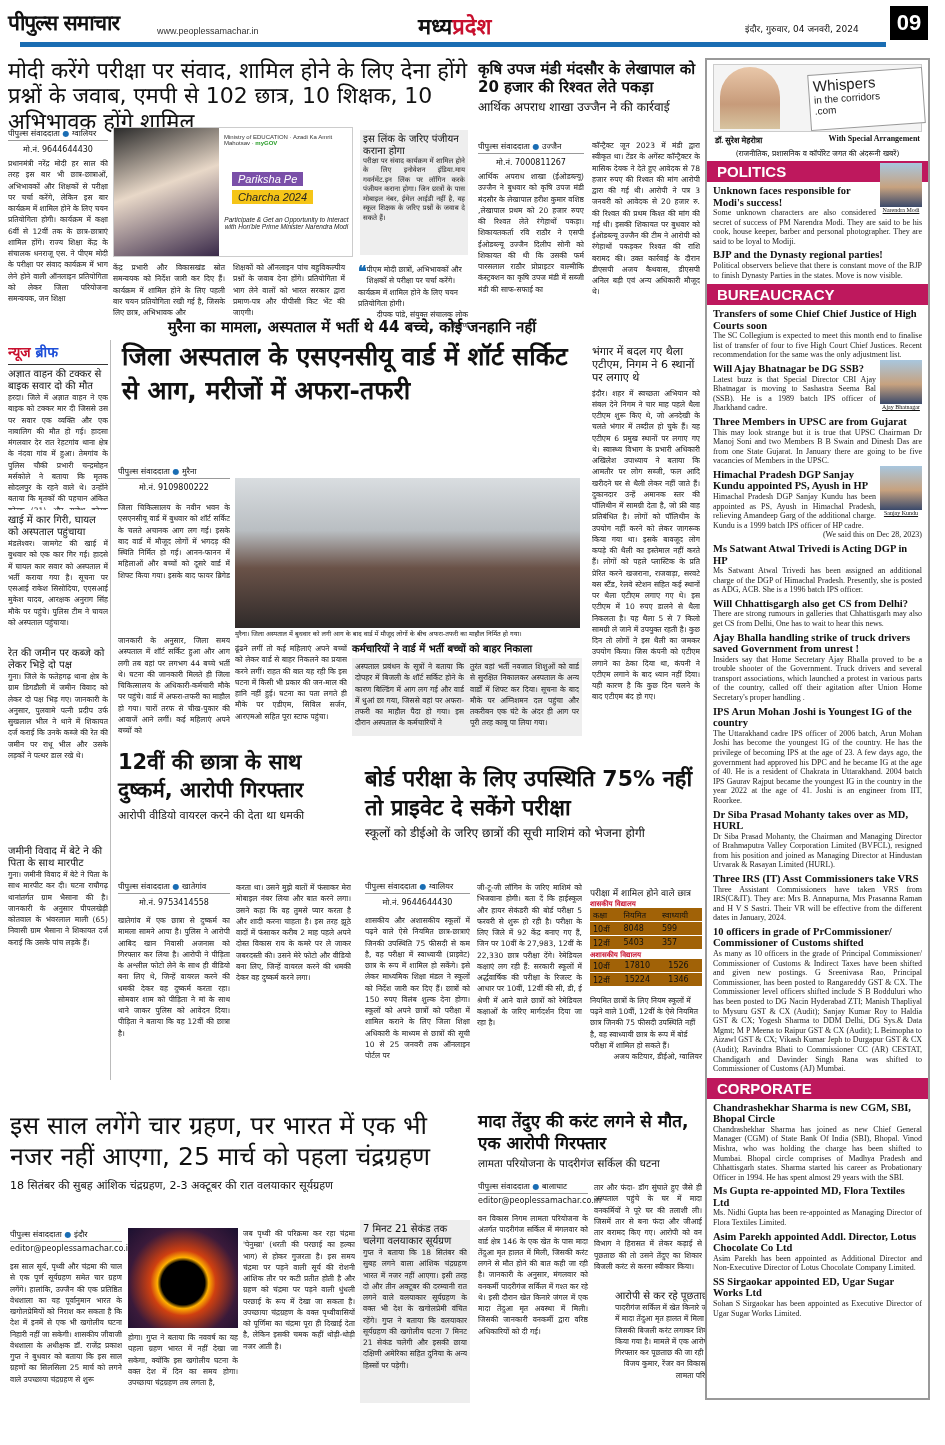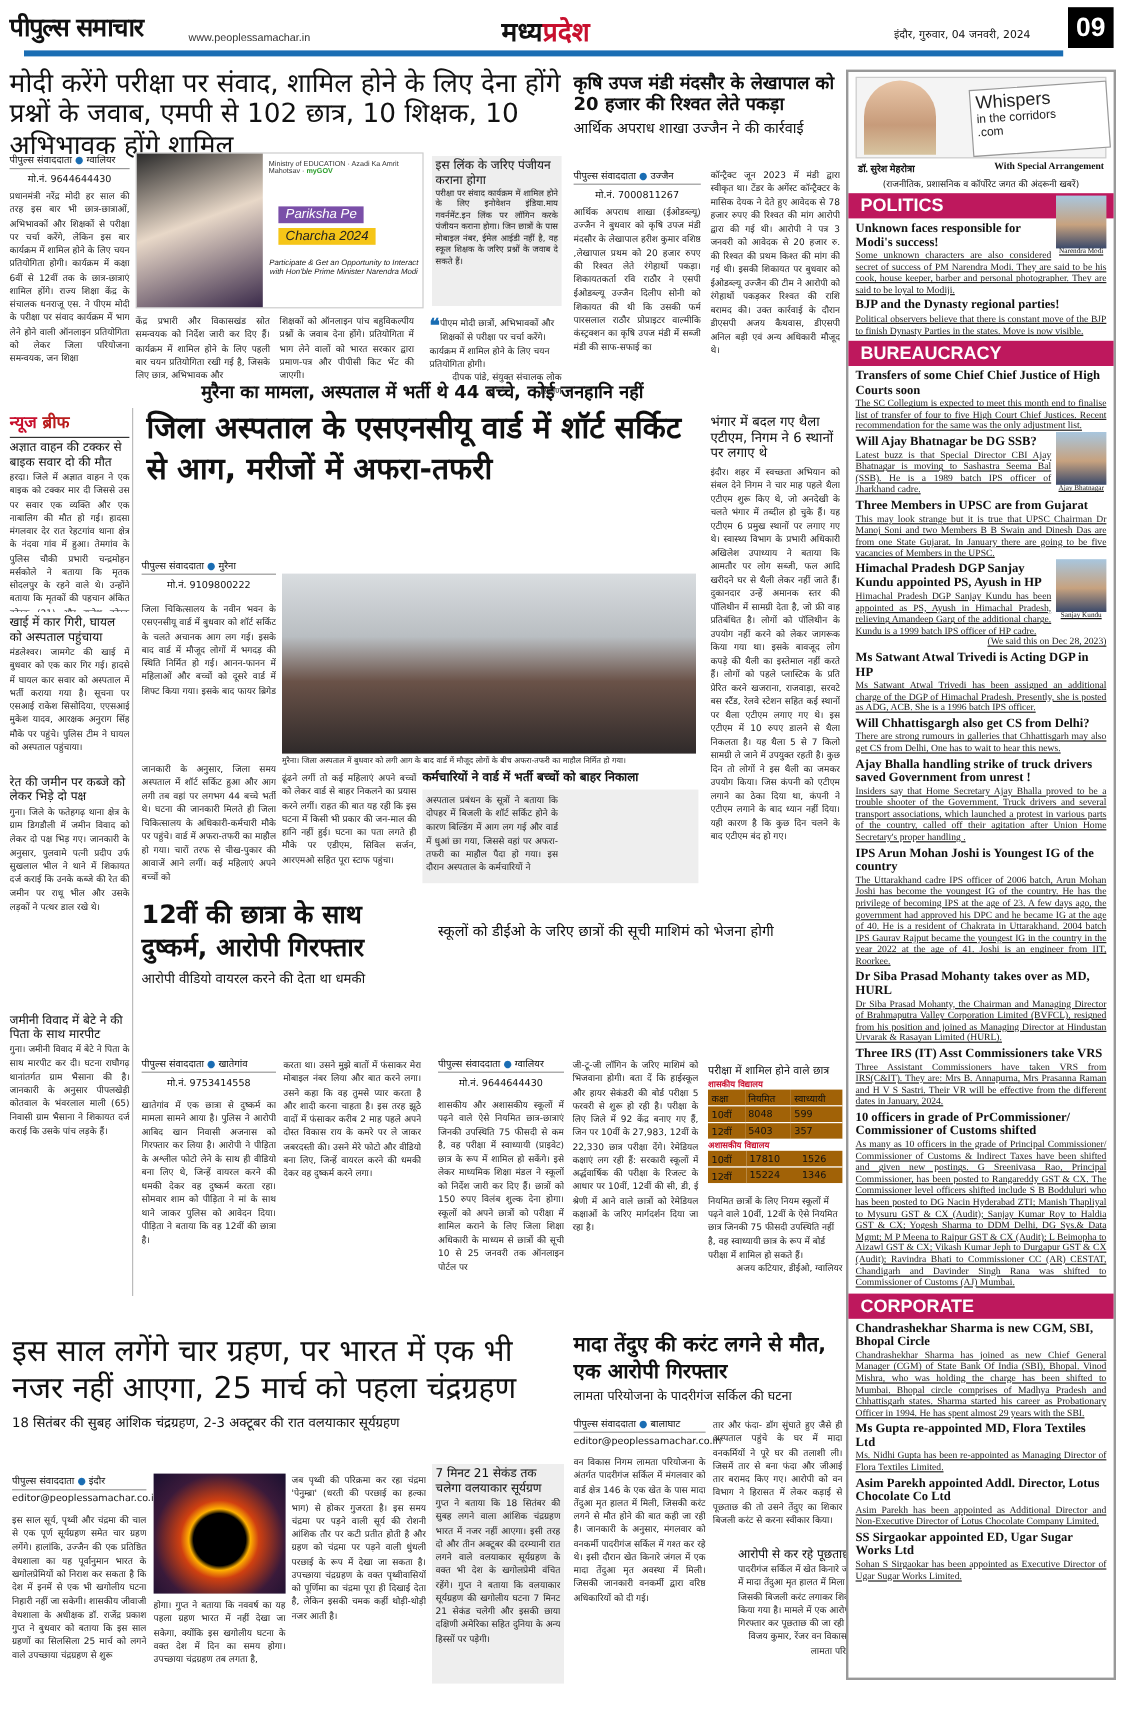--- a/index.html
+++ b/index.html
@@ -18,27 +18,27 @@
   .sub { font-family: "DejaVu Sans", sans-serif; font-size: 13px; color: #111; }
   .byline { font-family: "DejaVu Sans", sans-serif; font-size: 8px; border-bottom: 1px solid #999; padding-bottom: 2px; }
   .byline .dot { color: #1a6db3; }
   .mob { font-family: "DejaVu Sans", sans-serif; font-size: 8px; text-align: center; padding-top: 2px; }
   .body { font-family: "DejaVu Sans", sans-serif; font-size: 7.5px; line-height: 1.5; text-align: justify; color: #222; }
   .img { background: linear-gradient(135deg,#8a7766,#c9b8a6 40%,#6f5e52); }
   .greybox { background: #eeeeee; }
   .sidebar { left: 705px; top: 58px; width: 225px; height: 1342px; border: 2px solid #999; background: #fff; }
   .sb-band { background: #be185d; color: #fff; font-family: "Liberation Sans", sans-serif; font-weight: bold; font-size: 15px; padding: 2px 10px; height: 21px; }
   .sb-h { font-family: "Liberation Serif", serif; font-weight: bold; font-size: 10.5px; line-height: 1.1; color: #111; margin-top: 3px; }
-  .sb-t { font-family: "Liberation Serif", serif; font-size: 8px; line-height: 1.2; text-align: justify; color: #222; text-decoration: underline; }
+  .sb-t { font-family: "Liberation Serif", serif; font-size: 8px; line-height: 1.2; text-align: justify; color: #222; }
   .sb-inner { padding: 0 6px; }
   .portrait { float: right; width: 42px; margin-left: 4px; text-align: center; }
   .portrait .ph { width: 42px; height: 44px; background: linear-gradient(180deg,#a8c6de,#c7a27f 55%,#3b4a6b); }
   .portrait .cap { font-family: "Liberation Serif", serif; font-size: 6px; text-decoration: underline; }
   .news-brief { font-family: "DejaVu Sans", sans-serif; font-weight: bold; font-size: 14px; }
-  .nb1 { color: #c8102e; } .nb2 { color: #b91c1c; }
+  .nb1 { color: #c8102e; } .nb2 { color: #1d4ed8; }
   table.stats { border-collapse: collapse; font-family: "DejaVu Sans", sans-serif; font-size: 8px; width: 100%; }
   table.stats td { padding: 1px 3px; border-bottom: 1px solid #fff; background: #a16207; }
   .red-label { color: #c8102e; font-size: 7px; font-family: "DejaVu Sans", sans-serif; font-weight: bold; }
   .vrule { background: #bbb; width: 1px; }
 </style>
 </head>
 <body>
 
 <div class="abs hdr">
   <div class="abs masthead">पीपुल्स समाचार</div>
@@ -125,40 +125,42 @@
   <div class="body" style="margin-top:10px;height:80px;overflow:hidden;">जिला चिकित्सालय के नवीन भवन के एसएनसीयू वार्ड में बुधवार को शॉर्ट सर्किट के चलते अचानक आग लग गई। इसके बाद वार्ड में मौजूद लोगों में भगदड़ की स्थिति निर्मित हो गई। आनन-फानन में महिलाओं और बच्चों को दूसरे वार्ड में शिफ्ट किया गया। इसके बाद फायर ब्रिगेड को सूचना दी गई।</div>
 </div>
 <div class="abs img" style="left:235px;top:478px;width:345px;height:150px;background:linear-gradient(180deg,#d9dde0 0%,#b9bec2 35%,#6a5248 60%,#2f2a2a 100%);"></div>
 <div class="abs body" style="left:235px;top:630px;width:345px;font-size:6.5px;">मुरैना। जिला अस्पताल में बुधवार को लगी आग के बाद वार्ड में मौजूद लोगों के बीच अफरा-तफरी का माहौल निर्मित हो गया।</div>
 <div class="abs body" style="left:118px;top:635px;width:112px;height:100px;overflow:hidden;">जानकारी के अनुसार, जिला समय अस्पताल में शॉर्ट सर्किट हुआ और आग लगी तब वहां पर लगभग 44 बच्चे भर्ती थे। घटना की जानकारी मिलते ही जिला चिकित्सालय के अधिकारी-कर्मचारी मौके पर पहुंचे। वार्ड में अफरा-तफरी का माहौल हो गया। चारों तरफ से चीख-पुकार की आवाजें आने लगीं। कई महिलाएं अपने बच्चों को</div>
 <div class="abs body" style="left:235px;top:643px;width:112px;height:95px;overflow:hidden;">ढूंढने लगीं तो कई महिलाएं अपने बच्चों को लेकर वार्ड से बाहर निकलने का प्रयास करने लगीं। राहत की बात यह रही कि इस घटना में किसी भी प्रकार की जन-माल की हानि नहीं हुई। घटना का पता लगते ही मौके पर एडीएम, सिविल सर्जन, आरएमओ सहित पूरा स्टाफ पहुंचा।</div>
 <div class="abs" style="left:352px;top:643px;width:230px;">
   <div class="hl" style="font-size:10px;">कर्मचारियों ने वार्ड में भर्ती बच्चों को बाहर निकाला</div>
   <div class="greybox" style="display:flex;gap:6px;padding:3px;margin-top:3px;">
     <div class="body" style="width:110px;height:72px;overflow:hidden;">अस्पताल प्रबंधन के सूत्रों ने बताया कि दोपहर में बिजली के शॉर्ट सर्किट होने के कारण बिल्डिंग में आग लग गई और वार्ड में धुआं छा गया, जिससे वहां पर अफरा-तफरी का माहौल पैदा हो गया। इस दौरान अस्पताल के कर्मचारियों ने</div>
+    <div class="body" style="width:110px;height:72px;overflow:hidden;">तुरंत वहां भर्ती नवजात शिशुओं को वार्ड से सुरक्षित निकालकर अस्पताल के अन्य वार्डों में शिफ्ट कर दिया। सूचना के बाद मौके पर अग्निशमन दल पहुंचा और तकरीबन एक घंटे के अंदर ही आग पर पूरी तरह काबू पा लिया गया।</div>
   </div>
 </div>
 
 <div class="abs" style="left:592px;top:345px;width:108px;">
   <div class="hl" style="font-size:11px;font-weight:normal;">भंगार में बदल गए थैला एटीएम, निगम ने 6 स्थानों पर लगाए थे</div>
   <div class="body" style="margin-top:3px;height:388px;overflow:hidden;">इंदौर। शहर में स्वच्छता अभियान को संबल देने निगम ने चार माह पहले थैला एटीएम शुरू किए थे, जो अनदेखी के चलते भंगार में तब्दील हो चुके हैं। यह एटीएम 6 प्रमुख स्थानों पर लगाए गए थे। स्वास्थ्य विभाग के प्रभारी अधिकारी अखिलेश उपाध्याय ने बताया कि आमतौर पर लोग सब्जी, फल आदि खरीदने घर से थैली लेकर नहीं जाते हैं। दुकानदार उन्हें अमानक स्तर की पॉलिथीन में सामग्री देता है, जो फ्री वाह प्रतिबंधित है। लोगों को पॉलिथीन के उपयोग नहीं करने को लेकर जागरूक किया गया था। इसके बावजूद लोग कपड़े की थैली का इस्तेमाल नहीं करते हैं। लोगों को पहले प्लास्टिक के प्रति प्रेरित करने खजराना, राजवाड़ा, सरवटे बस स्टैंड, रेलवे स्टेशन सहित कई स्थानों पर थैला एटीएम लगाए गए थे। इस एटीएम में 10 रुपए डालने से थैला निकलता है। यह थैला 5 से 7 किलो सामग्री ले जाने में उपयुक्त रहती है। कुछ दिन तो लोगों ने इस थैली का जमकर उपयोग किया। जिस कंपनी को एटीएम लगाने का ठेका दिया था, कंपनी ने एटीएम लगाने के बाद ध्यान नहीं दिया। यही कारण है कि कुछ दिन चलने के बाद एटीएम बंद हो गए।</div>
 </div>
 
 <div class="abs" style="left:118px;top:748px;width:240px;">
   <div class="hl" style="font-size:21px;line-height:1.35;">12वीं की छात्रा के साथ दुष्कर्म, आरोपी गिरफ्तार</div>
   <div class="sub" style="font-size:11px;margin-top:2px;">आरोपी वीडियो वायरल करने की देता था धमकी</div>
 </div>
 <div class="abs" style="left:118px;top:880px;width:112px;">
   <div class="byline"><span>पीपुल्स संवाददाता</span> <span class="dot">●</span> <span>खातेगांव</span></div>
   <div class="mob">मो.नं. 9753414558</div>
   <div class="body" style="margin-top:8px;height:165px;overflow:hidden;">खातेगांव में एक छात्रा से दुष्कर्म का मामला सामने आया है। पुलिस ने आरोपी आबिद खान निवासी अजनास को गिरफ्तार कर लिया है। आरोपी ने पीड़िता के अश्लील फोटो लेने के साथ ही वीडियो बना लिए थे, जिन्हें वायरल करने की धमकी देकर वह दुष्कर्म करता रहा। सोमवार शाम को पीड़िता ने मां के साथ थाने जाकर पुलिस को आवेदन दिया। पीड़िता ने बताया कि वह 12वीं की छात्रा है।</div>
 </div>
 <div class="abs body" style="left:236px;top:882px;width:115px;height:195px;overflow:hidden;">करता था। उसने मुझे बातों में फंसाकर मेरा मोबाइल नंबर लिया और बात करने लगा। उसने कहा कि वह तुमसे प्यार करता है और शादी करना चाहता है। इस तरह झूठे वादों में फंसाकर करीब 2 माह पहले अपने दोस्त विकास राय के कमरे पर ले जाकर जबरदस्ती की। उसने मेरे फोटो और वीडियो बना लिए, जिन्हें वायरल करने की धमकी देकर वह दुष्कर्म करने लगा।</div>
 
 <div class="abs" style="left:365px;top:765px;width:340px;">
+  <div class="hl" style="font-size:22px;line-height:1.3;">बोर्ड परीक्षा के लिए उपस्थिति 75% नहीं तो प्राइवेट दे सकेंगे परीक्षा</div>
   <div class="sub" style="font-size:12px;margin-top:2px;">स्कूलों को डीईओ के जरिए छात्रों की सूची माशिमं को भेजना होगी</div>
 </div>
 <div class="abs" style="left:365px;top:880px;width:105px;">
   <div class="byline"><span>पीपुल्स संवाददाता</span> <span class="dot">●</span> <span>ग्वालियर</span></div>
   <div class="mob">मो.नं. 9644644430</div>
   <div class="body" style="margin-top:8px;height:155px;overflow:hidden;">शासकीय और अशासकीय स्कूलों में पढ़ने वाले ऐसे नियमित छात्र-छात्राएं जिनकी उपस्थिति 75 फीसदी से कम है, वह परीक्षा में स्वाध्यायी (प्राइवेट) छात्र के रूप में शामिल हो सकेंगे। इसे लेकर माध्यमिक शिक्षा मंडल ने स्कूलों को निर्देश जारी कर दिए हैं। छात्रों को 150 रुपए विलंब शुल्क देना होगा। स्कूलों को अपने छात्रों को परीक्षा में शामिल कराने के लिए जिला शिक्षा अधिकारी के माध्यम से छात्रों की सूची 10 से 25 जनवरी तक ऑनलाइन पोर्टल पर</div>
 </div>
 <div class="abs body" style="left:477px;top:882px;width:105px;height:195px;overflow:hidden;">जी-टू-जी लॉगिन के जरिए माशिमं को भिजवाना होगी। बता दें कि हाईस्कूल और हायर सेकंडरी की बोर्ड परीक्षा 5 फरवरी से शुरू हो रही है। परीक्षा के लिए जिले में 92 केंद्र बनाए गए हैं, जिन पर 10वीं के 27,983, 12वीं के 22,330 छात्र परीक्षा देंगे। रेमेडियल कक्षाएं लग रही हैं: सरकारी स्कूलों में अर्द्धवार्षिक की परीक्षा के रिजल्ट के आधार पर 10वीं, 12वीं की सी, डी, ई श्रेणी में आने वाले छात्रों को रेमेडियल कक्षाओं के जरिए मार्गदर्शन दिया जा रहा है।</div>
 <div class="abs" style="left:590px;top:888px;width:112px;">
   <div class="hl" style="font-size:9px;font-weight:normal;">परीक्षा में शामिल होने वाले छात्र</div>

